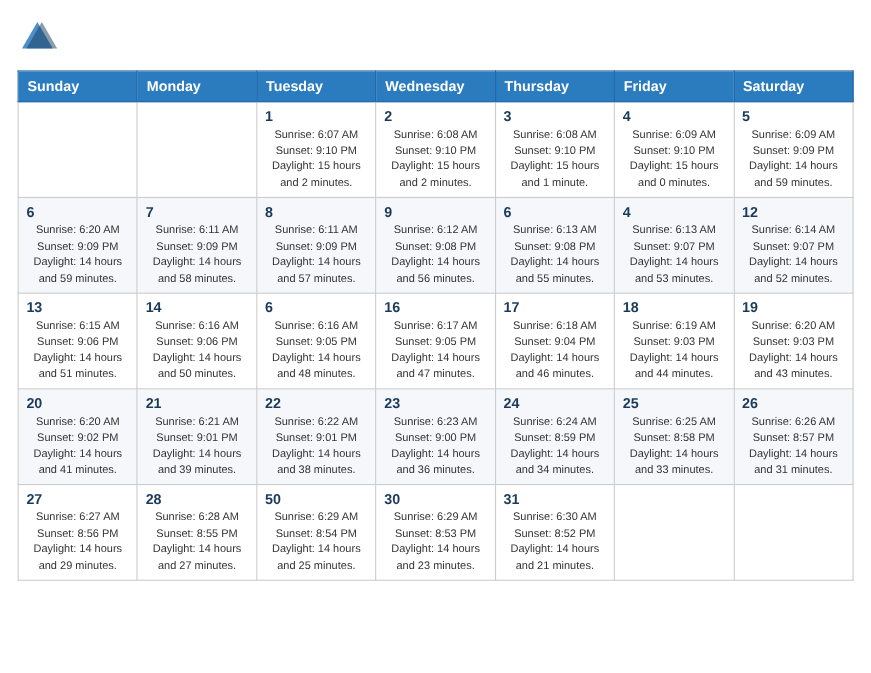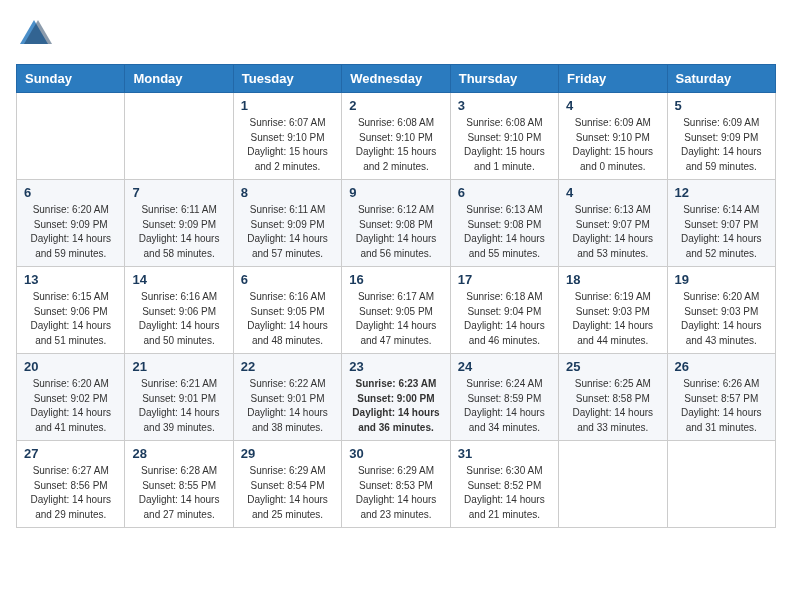--- a/index.html
+++ b/index.html
@@ -288,21 +288,21 @@
         </td>
         <td>
           <span class="day-num">22</span>
           <div class="day-info" style="white-space: pre-line;">Sunrise: 6:22 AM
 Sunset: 9:01 PM
 Daylight: 14 hours
 and 38 minutes.</div>
         </td>
         <td>
           <span class="day-num">23</span>
-          <div class="day-info" style="white-space: pre-line; font-weight: bold;">Sunrise: 6:23 AM
+          <div class="day-info" style="white-space: pre-line;">Sunrise: 6:23 AM
 Sunset: 9:00 PM
 Daylight: 14 hours
 and 36 minutes.</div>
         </td>
         <td>
           <span class="day-num">24</span>
           <div class="day-info" style="white-space: pre-line;">Sunrise: 6:24 AM
 Sunset: 8:59 PM
 Daylight: 14 hours
 and 34 minutes.</div>
@@ -331,21 +331,21 @@
 and 29 minutes.</div>
         </td>
         <td>
           <span class="day-num">28</span>
           <div class="day-info" style="white-space: pre-line;">Sunrise: 6:28 AM
 Sunset: 8:55 PM
 Daylight: 14 hours
 and 27 minutes.</div>
         </td>
         <td>
-          <span class="day-num">29</span>
+          <span class="day-num">50</span>
           <div class="day-info" style="white-space: pre-line;">Sunrise: 6:29 AM
 Sunset: 8:54 PM
 Daylight: 14 hours
 and 25 minutes.</div>
         </td>
         <td>
           <span class="day-num">30</span>
           <div class="day-info" style="white-space: pre-line;">Sunrise: 6:29 AM
 Sunset: 8:53 PM
 Daylight: 14 hours

